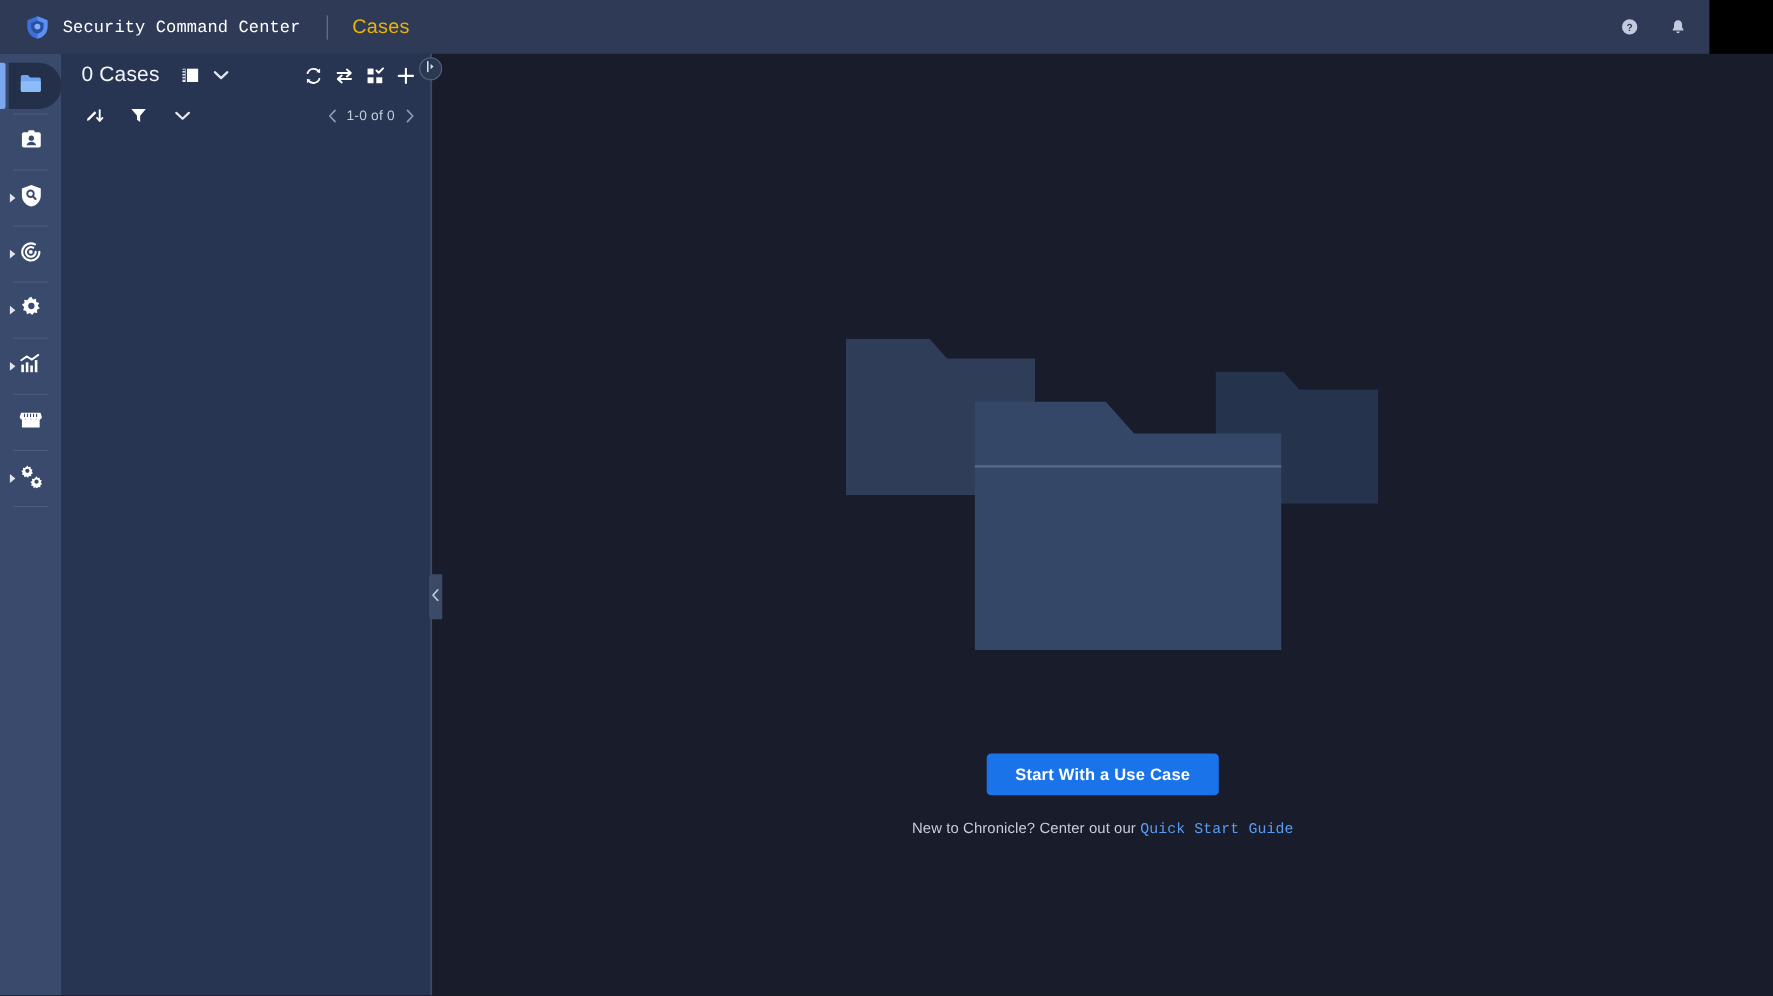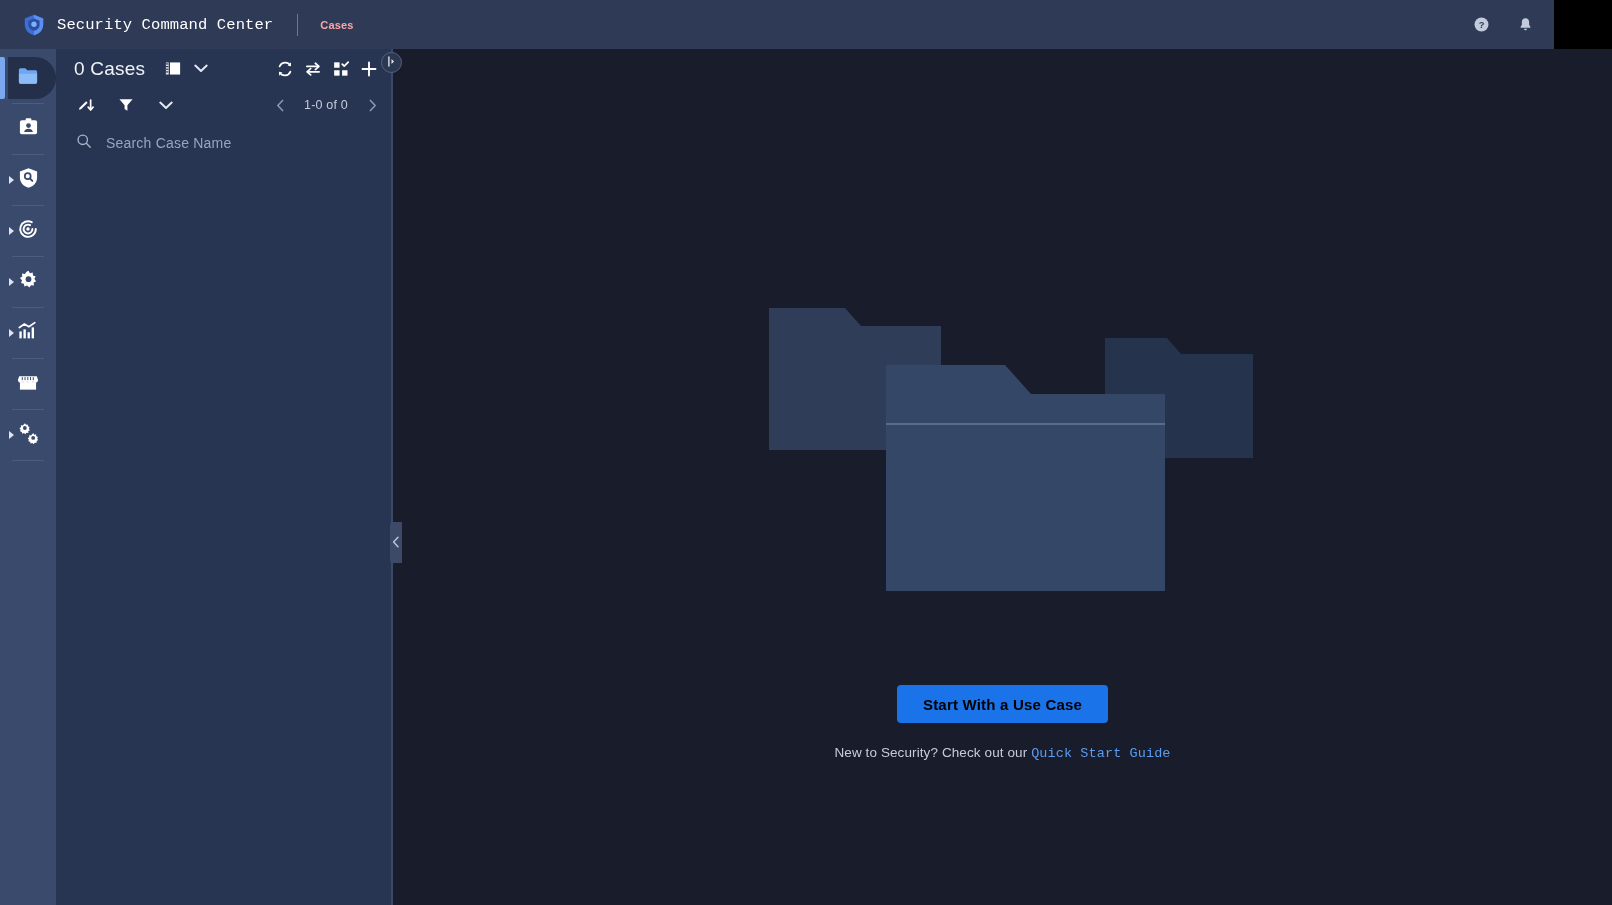--- a/index.html
+++ b/index.html
@@ -22,21 +22,21 @@
   .brand-logo { width: 24px; height: 24px; margin-right: 11px; flex: none; }
   .brand-title {
     color: #ffffff; font-size: 15.5px; font-weight: 400;
     letter-spacing: .1px; white-space: nowrap; font-family: Liberation Mono, monospace;
   }
   .brand-sep {
     width: 1px; height: 22px; background: #6b7894;
     margin: 0 22px 0 24px;
   }
   .page-name {
-    color: #fca5a5; font-size: 11px; font-weight: 700; letter-spacing: .2px;
+    color: #eab308; font-size: 18px; font-weight: 400; letter-spacing: .2px;
   }
   .header-right {
     margin-left: auto; display: flex; align-items: center; height: 49px;
   }
   .hicon {
     width: 30px; height: 30px; display: flex; align-items: center;
     justify-content: center; margin-right: 14px; cursor: pointer;
   }
   .avatar-box {
     width: 58px; height: 49px; background: #000000; flex: none;
@@ -90,21 +90,21 @@
   }
   .tb-btn {
     width: 28px; height: 28px; display: flex; align-items: center;
     justify-content: center; cursor: pointer; flex: none;
   }
   .sp { flex: 1 1 auto; }
   .panel-row2 {
     height: 34px; display: flex; align-items: center; padding: 0 8px 0 16px;
   }
   .pager {
-    display: flex; align-items: center; gap: 13px;
+    display: flex; align-items: center; gap: 2px;
   }
   .pager-txt {
     color: #c3cbdb; font-size: 12.5px; letter-spacing: .2px; white-space: nowrap;
   }
   .pg-btn {
     width: 22px; height: 22px; display: flex; align-items: center;
     justify-content: center; cursor: pointer;
   }
   .search-row {
     height: 42px; display: flex; align-items: center; padding: 0 12px 0 20px;
@@ -146,21 +146,21 @@
     position: absolute; left: 0; right: 0; top: 0;
     display: flex; flex-direction: column; align-items: center;
   }
   .folders { position: relative; width: 500px; height: 310px; margin-top: 251px; }
   .folder { position: absolute; }
   .f-back-l  { left: 16px;  top: 8px; }
   .f-back-r  { left: 352px; top: 38px; }
   .f-front   { left: 133px; top: 65px; }
   .cta {
     margin-top: 75px;
-    background: #1a73e8; color: #000000;
+    background: #1a73e8; color: #ffffff;
     font-family: "Liberation Sans", sans-serif;
     font-size: 15px; font-weight: 700; letter-spacing: .2px;
     border: none; border-radius: 4px;
     padding: 0 26px; height: 38px; cursor: pointer;
   }
   .hint {
     margin-top: 22px; color: #c6ccda; font-size: 13.5px; letter-spacing: .1px;
   }
   .hint a { color: #5b9bf0; text-decoration: none; cursor: pointer; font-family: Liberation Mono, monospace; }
 </style>
@@ -392,29 +392,20 @@
         </span>
         <span class="pager-txt">1-0 of 0</span>
         <span class="pg-btn">
           <svg width="9" height="13" viewBox="0 0 9 13">
             <path d="M2.4 1.4 7.2 6.5l-4.8 5.1" fill="none" stroke="#8e9ab3" stroke-width="1.5" stroke-linecap="round" stroke-linejoin="round"></path>
           </svg>
         </span>
       </div>
     </div>
 
-    <div class="search-row">
-      <span class="search-ico">
-        <svg width="16" height="16" viewBox="0 0 18 18">
-          <circle cx="7.6" cy="7.6" r="5.3" fill="none" stroke="#aab4c8" stroke-width="1.5"></circle>
-          <line x1="11.6" y1="11.6" x2="16" y2="16" stroke="#aab4c8" stroke-width="1.5" stroke-linecap="round"></line>
-        </svg>
-      </span>
-      <input class="search-input" type="text" placeholder="Search Case Name" style="">
-    </div>
 
     <div class="panel-body"></div>
   </div>
 
   <div class="divider"></div>
 
   <div class="handle-top">
     <span>
       <svg width="13" height="13" viewBox="0 0 14 14">
         <line x1="4.2" y1="2.2" x2="4.2" y2="11.8" stroke="#dde3ee" stroke-width="1.5" stroke-linecap="round"></line>
@@ -443,17 +434,17 @@
         </svg>
         <svg class="folder f-front" width="279" height="226" viewBox="0 0 279 226">
           <path d="M0 0h119l26 29h134v197H0z" fill="#354766"></path>
           <rect x="0" y="58" width="279" height="2" fill="#5a6c8c"></rect>
         </svg>
       </div>
 
       <button class="cta">Start With a Use Case</button>
 
       <div class="hint">
-        <span>New to Security? Check out our </span><a>Quick Start Guide</a>
+        <span>New to Chronicle? Center out our </span><a>Quick Start Guide</a>
       </div>
     </div>
   </div>
 </div>
 
 </body></html>

